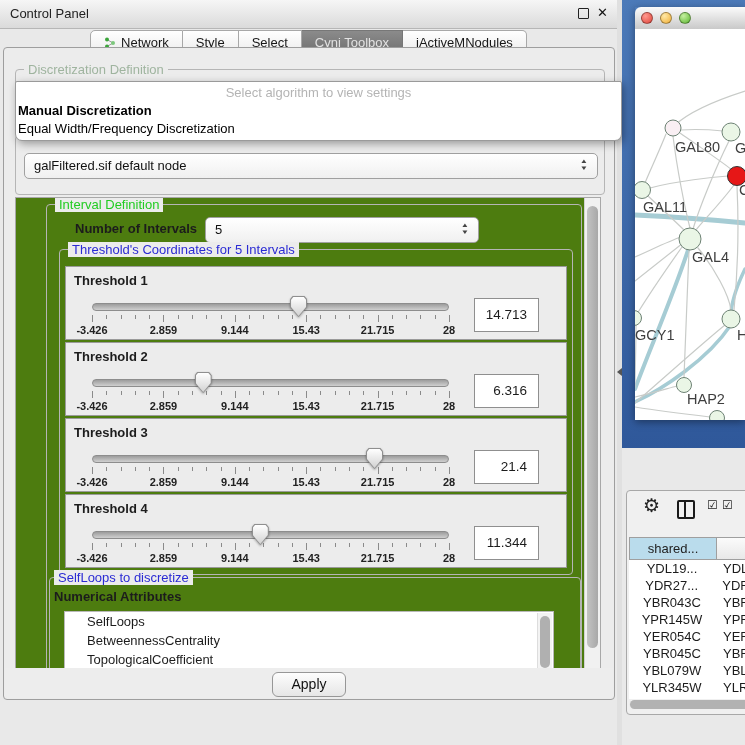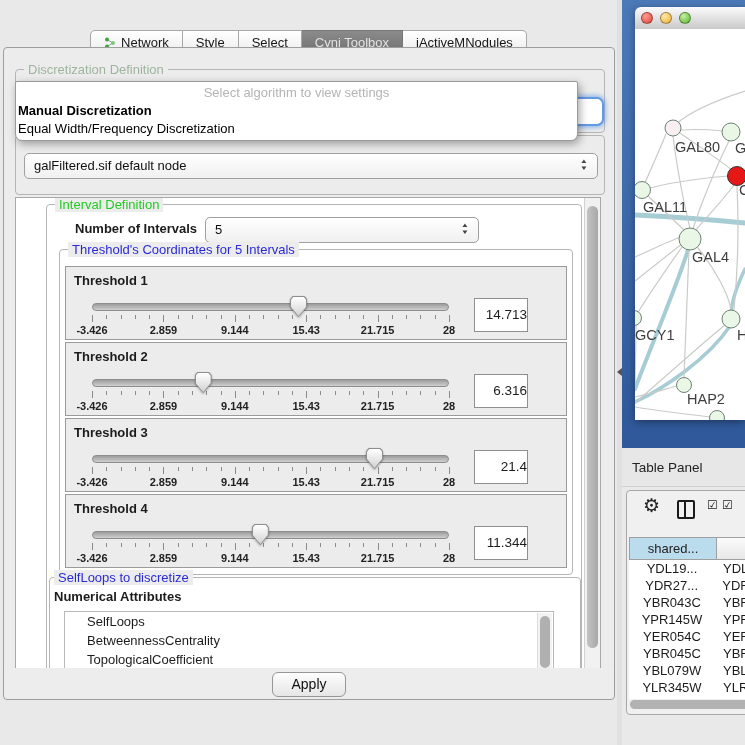--- a/index.html
+++ b/index.html
@@ -37,27 +37,27 @@
   .combo{position:absolute;height:24px;background:linear-gradient(#ffffff,#f0f0f0);
     border:1px solid #a0a0a0;border-radius:5px;}
   .combo .ct{position:absolute;left:9px;top:4px;font-size:13px;color:#111;text-align:center;}
   .spin{position:absolute;right:8px;top:4px;width:10px;text-align:center;color:#444;}
   .spin div{font-size:6px;line-height:7px;transform:scaleX(1.4);}
 
   .focus-frag{position:absolute;left:538px;top:49px;width:58px;height:25px;background:#fff;
     border:2px solid #639ae6;border-radius:7px;box-shadow:0 0 4px 2px rgba(90,150,230,.55);z-index:5;}
 
   .popup{position:absolute;left:11px;top:33px;width:561px;height:58px;background:#fff;
-    border:1px solid #9a9a9a;border-radius:2px 2px 7px 7px;box-shadow:2px 3px 8px rgba(0,0,0,.35);z-index:50;}
+    border:1px solid #9a9a9a;border-radius:2px 2px 7px 7px;box-shadow:2px 3px 8px rgba(0,0,0,.35);z-index:50;padding-left:44px;}
   .pp-ph{position:absolute;left:0;right:0;top:3px;text-align:center;color:#b4b4b4;font-size:13px;}
   .pp-o1{position:absolute;left:2px;top:21px;font-weight:bold;color:#000;font-size:13px;}
   .pp-o2{position:absolute;left:2px;top:39px;color:#000;font-size:13px;}
 
   .scrollp{position:absolute;left:11px;top:149px;width:584px;height:470px;border:1px solid #a8a8a8;
-    background:#ffffff;overflow:hidden;}
+    background:#4d7c0f;overflow:hidden;}
   .vsb{position:absolute;top:0;right:0;bottom:0;width:15px;background:#f1f1f1;border-left:1px solid #d2d2d2;}
   .vsb .th{position:absolute;left:2px;right:2px;top:8px;height:442px;border-radius:6px;
     background:linear-gradient(90deg,#c3c3c3,#a8a8a8);}
 
   .igroup{position:absolute;left:30px;top:6px;width:534px;height:700px;border:1px solid #b5b5b5;border-radius:4px;}
   .noi-label{position:absolute;left:28px;top:16px;font-weight:bold;font-size:13px;}
   .tgroup{position:absolute;left:12px;top:44px;width:512px;height:324px;border:1px solid #b5b5b5;border-radius:4px;}
 
   .tbox{position:absolute;left:5px;width:500px;height:72px;border:1px solid #9a9a9a;background:#ececec;}
   .tlabel{position:absolute;left:8px;top:6px;font-weight:bold;font-size:13px;}
@@ -67,21 +67,21 @@
   .tick{position:absolute;top:21px;width:1px;height:4px;background:#8a8a8a;}
   .tick.major{height:7px;}
   .ticklab{position:absolute;top:30px;transform:translateX(-50%);font-size:11px;font-weight:bold;color:#222;white-space:nowrap;}
   .thumb{position:absolute;top:2px;width:17px;height:21px;margin-left:-8px;
     filter:drop-shadow(0 1px 1px rgba(0,0,0,.35));}
   .thumb::before{content:"";position:absolute;inset:0;background:#8f8f8f;
     clip-path:polygon(15% 0,85% 0,100% 15%,100% 52%,50% 100%,0 52%,0 15%);}
   .thumb::after{content:"";position:absolute;inset:1px;background:linear-gradient(#ffffff,#d2d2d2);
     clip-path:polygon(15% 0,85% 0,100% 15%,100% 52%,50% 100%,0 52%,0 15%);}
   .vbox{position:absolute;left:408px;top:31px;width:52px;height:32px;background:#fff;border:1px solid #8f8f8f;
-    font-size:13.5px;line-height:32px;text-align:right;padding-right:0;}
+    font-size:13.5px;line-height:32px;text-align:right;padding-right:11px;}
 
   .agroup{position:absolute;left:2px;top:372px;width:530px;height:150px;border:1px solid #b5b5b5;border-radius:4px;}
   .attr-h{position:absolute;left:4px;top:11px;font-weight:bold;font-size:13px;}
   .alist{position:absolute;left:14px;top:33px;width:488px;height:110px;background:#fff;border:1px solid #b9b9b9;overflow:hidden;}
   .aitem{padding:1px 0 1px 22px;font-size:13px;line-height:17px;}
   .alsb{position:absolute;top:1px;bottom:1px;right:1px;width:14px;background:#f3f3f3;border-left:1px solid #ddd;}
   .alsb .th{position:absolute;left:2px;right:2px;top:3px;height:52px;border-radius:6px;background:#b0b0b0;}
 
   .applyband{position:absolute;left:1px;right:1px;top:620px;height:30px;background:#ededed;border-radius:0 0 4px 4px;}
   .apply-btn{position:absolute;left:50%;transform:translateX(-50%);top:4px;width:72px;height:23px;
@@ -125,20 +125,25 @@
   .trow{display:flex;height:17px;font-size:13px;line-height:17px;}
   .trow .c1{width:86px;text-align:center;}
   .trow .c2{flex:1;padding-left:8px;white-space:nowrap;}
   .hsb{position:absolute;left:2px;right:4px;top:209px;height:9px;background:#ededed;border-radius:5px;}
   .hsb .th{position:absolute;left:1px;right:2px;top:0;height:9px;border-radius:5px;background:#b2b2b2;}
 </style>
 </head>
 <body>
 
 <div id="left">
+  <div class="titlebar">
+    <span class="t">Control Panel</span>
+    <div class="tt-float"></div>
+    <div class="tt-close">✕</div>
+  </div>
 
   <div class="tabbar" id="toptabs">
       <div class="tab">
         <svg width="12" height="12" viewBox="0 0 12 12">
           <path d="M3 2.5L9 6L3 9.5" stroke="#9a9a9a" fill="none"></path>
           <circle cx="3" cy="2.5" r="2" fill="#3aa53a"></circle>
           <circle cx="3" cy="9.5" r="2" fill="#3aa53a"></circle>
           <circle cx="9" cy="6" r="2" fill="#7cc87c"></circle>
         </svg>
         <span>Network</span>
@@ -435,23 +440,20 @@
             <text x="8" y="183" font-size="14.5" fill="#3f3f3f" font-family="&quot;Liberation Sans&quot;,&quot;DejaVu Sans&quot;,sans-serif">GAL11</text>
             <text x="104" y="166" font-size="14.5" fill="#3f3f3f" font-family="&quot;Liberation Sans&quot;,&quot;DejaVu Sans&quot;,sans-serif">C</text>
             <text x="57" y="233" font-size="14.5" fill="#3f3f3f" font-family="&quot;Liberation Sans&quot;,&quot;DejaVu Sans&quot;,sans-serif">GAL4</text>
             <text x="0" y="311" font-size="14.5" fill="#3f3f3f" font-family="&quot;Liberation Sans&quot;,&quot;DejaVu Sans&quot;,sans-serif">GCY1</text>
             <text x="102" y="311" font-size="14.5" fill="#3f3f3f" font-family="&quot;Liberation Sans&quot;,&quot;DejaVu Sans&quot;,sans-serif">H</text>
             <text x="52" y="375" font-size="14.5" fill="#3f3f3f" font-family="&quot;Liberation Sans&quot;,&quot;DejaVu Sans&quot;,sans-serif">HAP2</text>
           </svg></div>
     </div>
   </div>
 
-  <div class="tablebar">
-    <span class="t">Table Panel</span>
-  </div>
 
   <div class="bpanel">
     <div class="btb">
       <span class="gear">⚙</span>
       <span class="split-ico"></span>
       <span class="cb c1">☑</span>
       <span class="cb c2">☑</span>
     </div>
     <div class="ghead">
       <div class="hc one">shared...</div>

